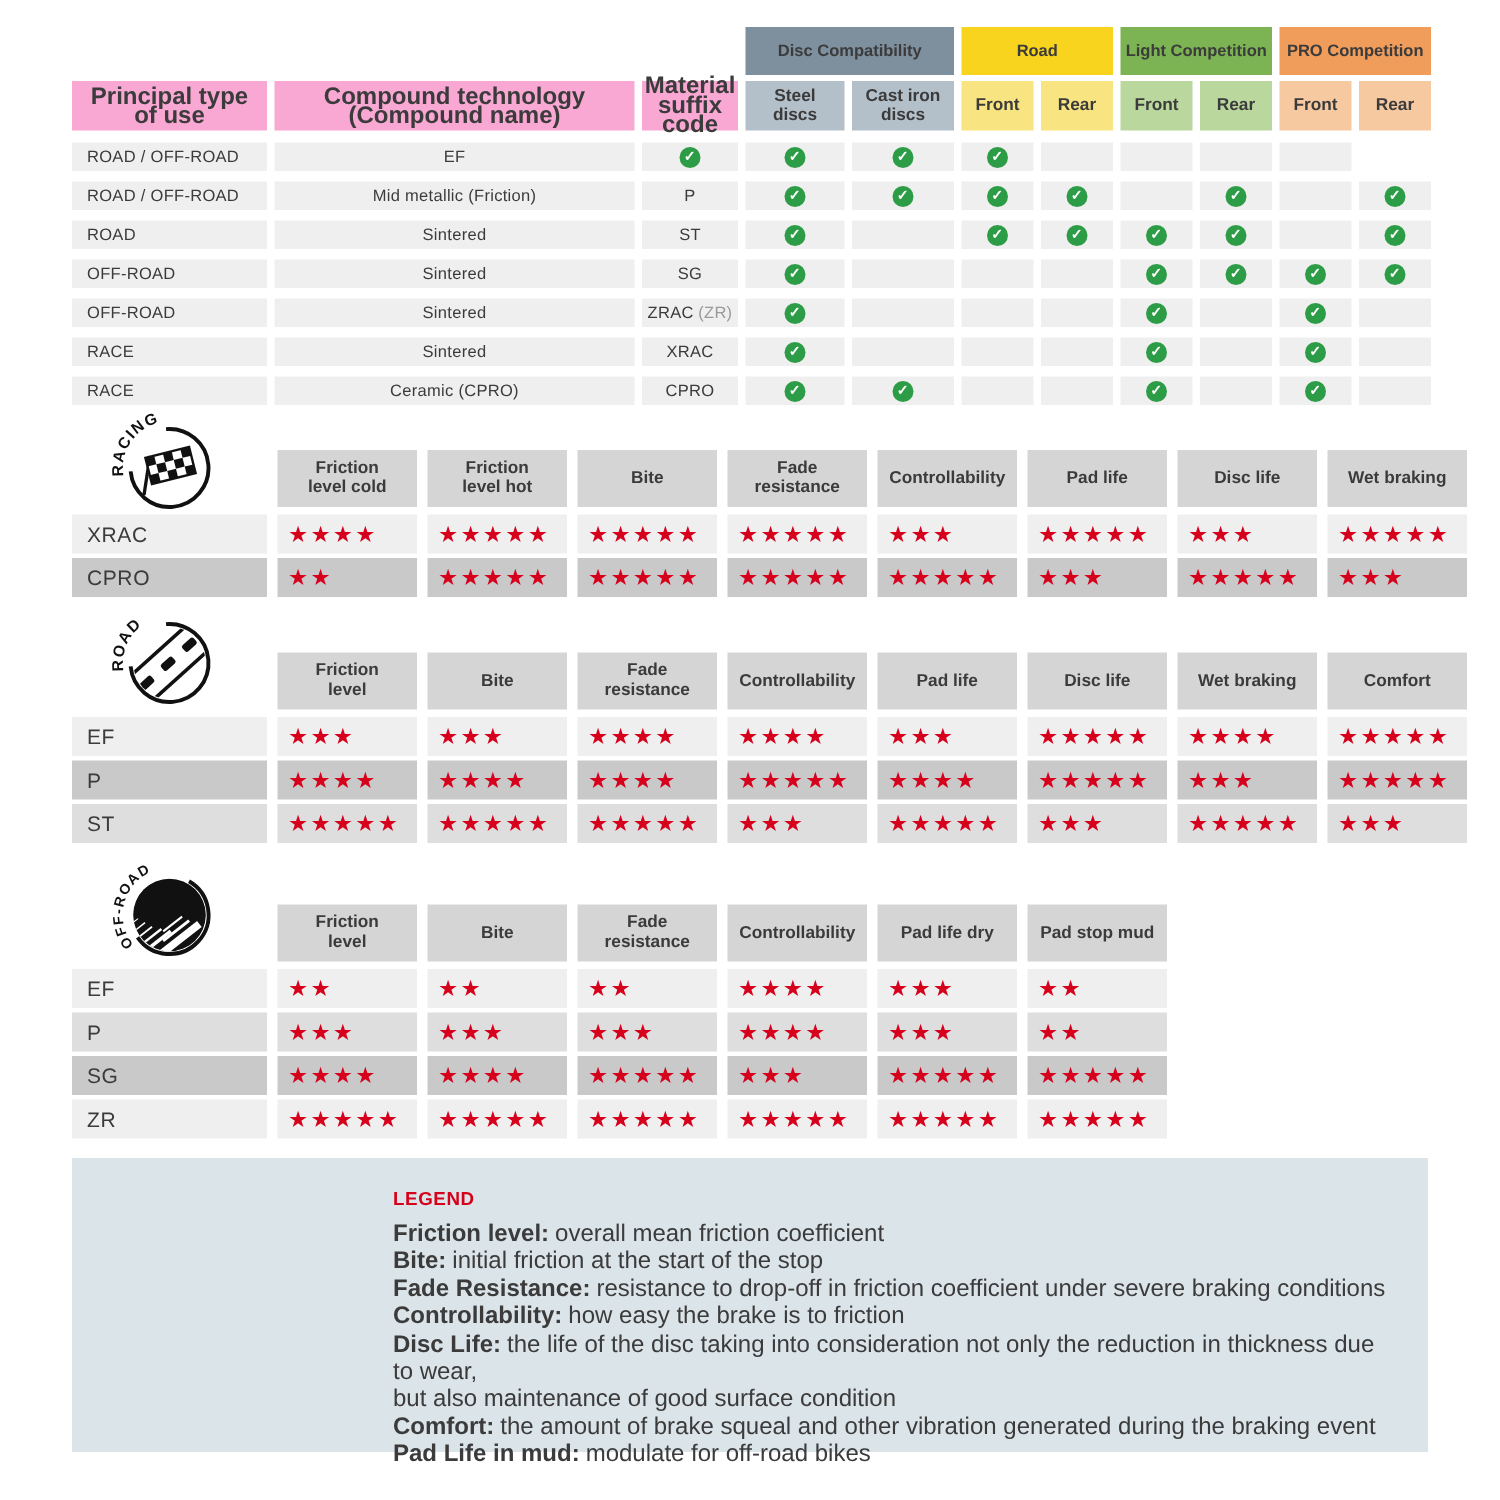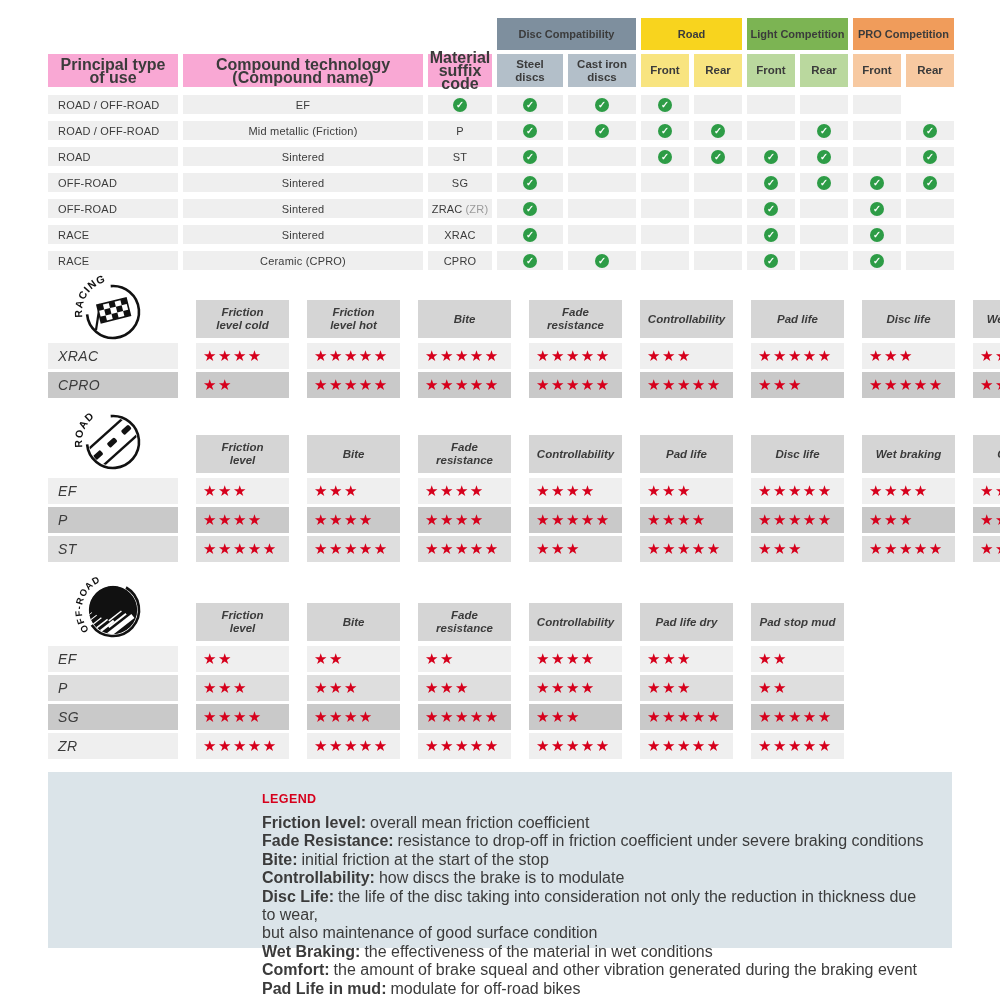--- a/index.html
+++ b/index.html
@@ -3,41 +3,41 @@
 <meta charset="utf-8">
 <style>
   html,body{margin:0;padding:0;background:#fff;}
   .page{position:relative;width:1000px;height:1000px;background:#fff;overflow:hidden;
         font-family:"Liberation Sans",sans-serif;color:#3B3B3B;}
   section{position:absolute;}
   #compat{left:48px;top:18px;width:908px;}
   #racing{left:48px;top:276px;width:900px;}
   #road{left:48px;top:406px;width:900px;}
   #offroad{left:48px;top:574px;width:900px;}
-  #legend{left:48px;top:772px;width:904px;height:176px;background:#DBE4E9;}
+  #legend{left:48px;top:772px;width:904px;height:196px;background:#DBE4E9;}
 
   
   .compat-grid{display:grid;grid-template-columns:130px 240px 64px 66px 68px 48px 48px 48px 48px 48px 48px;column-gap:5px;}
   .band-row{margin-bottom:4px;}
   .band-cell{height:32px;display:flex;align-items:center;justify-content:center;
              font-size:11px;font-weight:bold;letter-spacing:0;}
   .compat-header{margin-bottom:8px;}
   .hcell{height:33px;display:flex;align-items:center;justify-content:center;text-align:center;
          background:#f9a8d4;font-size:16px;font-weight:bold;line-height:13px;white-space:pre-line;}
   .hcell.sub{font-size:11.5px;}
   .data-row{margin-bottom:7px;}
   .cell{height:19px;background:#EFEFEF;display:flex;align-items:center;justify-content:center;
         font-size:11px;letter-spacing:.2px;}
   .cell.use{justify-content:flex-start;padding-left:10px;box-sizing:border-box;}
   .code-note{color:#9A9A9A;margin-left:3px;}
   .check{width:14px;height:14px;border-radius:50%;background:#2D9C46;color:#fff;display:flex;
          align-items:center;justify-content:center;font-size:9.5px;font-weight:bold;line-height:1;}
 
   
-  .star-grid{display:grid;column-gap:18px;font-style:italic;}
+  .star-grid{display:grid;column-gap:7px;}
   .cols-8{grid-template-columns:130px repeat(8,93px);}
   .cols-6{grid-template-columns:130px repeat(6,93px);}
   .star-header{margin-bottom:5px;}
   .shcell{height:38px;background:#D5D5D5;display:flex;align-items:center;justify-content:center;
           text-align:center;font-size:11.5px;font-weight:bold;line-height:13px;white-space:pre-line;}
   .shcell.blank{background:transparent;}
   .star-row{margin-bottom:3px;}
   .srcell{height:26px;display:flex;align-items:center;}
   .row-label{padding-left:10px;box-sizing:border-box;font-size:14px;letter-spacing:.4px;}
   .star-cell{padding-left:7px;box-sizing:border-box;}
@@ -572,24 +572,23 @@
         <div class="srcell star-cell t-light">
           <span class="stars">★★★★★</span>
         </div>
       </div>
     </section>
   <section id="legend">
     <div class="legend-inner">
       <div class="legend-title">LEGEND</div>
       <div id="legend-items">
           <div class="legend-line"><span class="legend-term">Friction level</span><span class="legend-desc">overall mean friction coefficient</span></div>
+          <div class="legend-line"><span class="legend-term">Bite</span><span class="legend-desc">initial friction at the start of the stop</span></div>
           <div class="legend-line"><span class="legend-term">Fade Resistance</span><span class="legend-desc">resistance to drop-off in friction coefficient under severe braking conditions</span></div>
-          <div class="legend-line"><span class="legend-term">Bite</span><span class="legend-desc">initial friction at the start of the stop</span></div>
-          <div class="legend-line"><span class="legend-term">Controllability</span><span class="legend-desc">how discs the brake is to modulate</span></div>
+          <div class="legend-line"><span class="legend-term">Controllability</span><span class="legend-desc">how easy the brake is to friction</span></div>
           <div class="legend-line"><span class="legend-term">Disc Life</span><span class="legend-desc">the life of the disc taking into consideration not only the reduction in thickness due to wear,</span></div>
           <div class="legend-line"><span>but also maintenance of good surface condition</span></div>
-          <div class="legend-line"><span class="legend-term">Wet Braking</span><span class="legend-desc">the effectiveness of the material in wet conditions</span></div>
           <div class="legend-line"><span class="legend-term">Comfort</span><span class="legend-desc">the amount of brake squeal and other vibration generated during the braking event</span></div>
           <div class="legend-line"><span class="legend-term">Pad Life in mud</span><span class="legend-desc">modulate for off-road bikes</span></div>
         </div>
     </div>
   </section>
 </div>
 
 </body></html>

